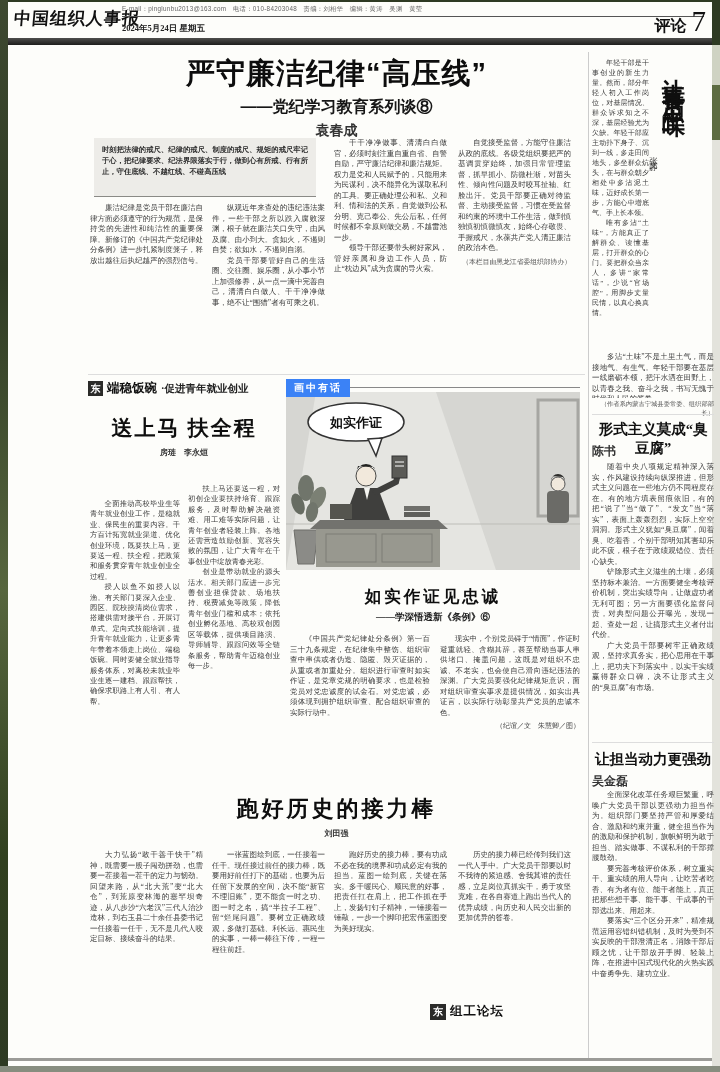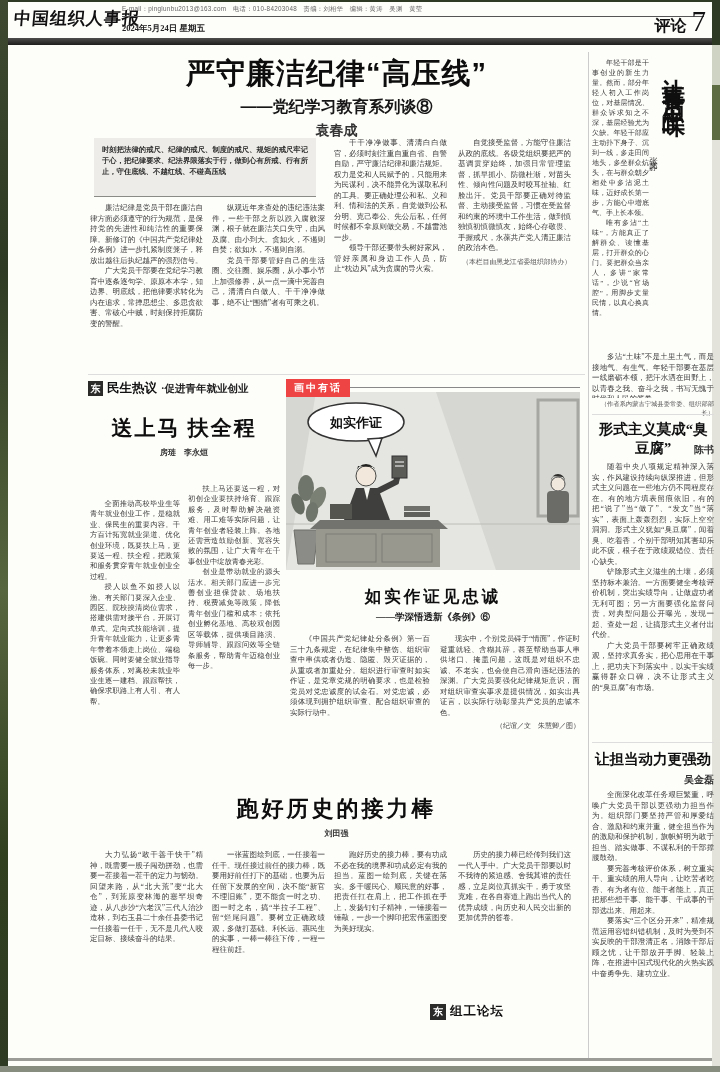--- a/index.html
+++ b/index.html
@@ -36,33 +36,33 @@
   .hrule-light{height:1px;background:#ddd;}
 
   
   .youth-narrow{left:592px;top:58px;width:57px;height:288px;font-size:7px;line-height:10px;}
   .youth-vtitle{left:662px;top:60px;height:292px;writing-mode:vertical-rl;font-size:23px;font-weight:bold;color:#0f0f0f;letter-spacing:5px;line-height:1;}
   .youth-author{left:648px;top:150px;writing-mode:vertical-rl;font-size:8.5px;color:#333;letter-spacing:3px;}
   .youth-wide{left:592px;top:352px;width:122px;height:46px;font-size:7.5px;line-height:10.5px;}
   .attribution{left:592px;top:400px;width:122px;font-size:6.3px;color:#555;text-align:right;}
 
   .side-title{left:592px;width:122px;text-align:center;font-size:14.5px;font-weight:bold;color:#101010;}
-  .side-author{left:592px;width:122px;text-align:right;font-size:10px;font-weight:bold;color:#333;}
+  .side-author{left:592px;width:122px;text-align:left;font-size:12px;font-weight:bold;color:#333;}
 
   
   .section-head{left:88px;top:380px;display:flex;align-items:center;gap:4px;}
   .logo-sq{width:15px;height:15px;background:#2b2b29;color:#fff;font-size:10px;font-weight:bold;display:flex;align-items:center;justify-content:center;font-family:"Liberation Sans",sans-serif;}
   .section-name{font-size:12.5px;font-weight:bold;color:#111;}
   .section-sub{font-size:10.5px;font-weight:bold;color:#222;}
   .ms-title{left:88px;top:414px;width:192px;text-align:center;font-size:21px;font-weight:bold;color:#0e0e0e;letter-spacing:2px;}
   .ms-authors{left:88px;top:447px;width:192px;text-align:center;font-size:8px;font-weight:bold;color:#333;}
   .ms-col{font-size:7.3px;line-height:10.4px;}
 
   
-  .cartoon-tab{left:286px;top:379px;background:#ef4444;color:#fff;font-size:10px;font-weight:bold;padding:2px 8px;font-family:"Liberation Sans",sans-serif;letter-spacing:2px;z-index:2;}
+  .cartoon-tab{left:286px;top:379px;background:#3b82f6;color:#fff;font-size:10px;font-weight:bold;padding:2px 8px;font-family:"Liberation Sans",sans-serif;letter-spacing:2px;z-index:2;}
   .cartoon-topline{left:286px;top:387px;width:294px;height:1px;background:#888;}
   .cartoon-frame{left:286px;top:392px;width:294px;height:178px;}
   .ct-title{left:286px;top:586px;width:294px;text-align:center;font-size:16.5px;font-weight:bold;color:#0e0e0e;letter-spacing:3px;}
   .ct-sub{left:286px;top:611px;width:294px;text-align:center;font-size:9.5px;font-weight:bold;color:#222;}
   .credit{font-size:7px;color:#444;text-align:right;margin-top:3px;}
 
   
   .relay-title{left:88px;top:794px;width:497px;text-align:center;font-size:22px;font-weight:bold;color:#0d0d0d;letter-spacing:3px;}
   .relay-author{left:88px;top:828px;width:497px;text-align:center;font-size:8px;font-weight:bold;color:#333;}
   .zugong{left:428px;top:1002px;display:flex;align-items:center;gap:4px;background:#fdfdfa;padding:1px 2px;}
@@ -89,21 +89,20 @@
   <span class="num">7</span>
 </div>
 <div class="abs band"></div>
 
 <div class="abs lead-headline">严守廉洁纪律“高压线”</div>
 <div class="abs lead-subhead">——党纪学习教育系列谈⑧</div>
 <div class="abs lead-byline">袁春成</div>
 <div class="abs quotebox">时刻把法律的戒尺、纪律的戒尺、制度的戒尺、规矩的戒尺牢记于心，把纪律要求、纪法界限落实于行，做到心有所戒、行有所止，守住底线、不越红线、不碰高压线</div>
 <div class="abs col" style="left:90px;top:203px;width:113px;height:166px;">
     <p>廉洁纪律是党员干部在廉洁自律方面必须遵守的行为规范，是保持党的先进性和纯洁性的重要保障。新修订的《中国共产党纪律处分条例》进一步扎紧制度笼子，释放出越往后执纪越严的强烈信号。</p>
-    <p>广大党员干部要在党纪学习教育中逐条逐句学、原原本本学，知边界、明底线，把他律要求转化为内在追求，常掸思想尘、多思贪欲害、常破心中贼，时刻保持拒腐防变的警醒。</p>
   </div>
 <div class="abs col" style="left:212px;top:203px;width:113px;height:166px;">
     <p>纵观近年来查处的违纪违法案件，一些干部之所以跌入腐败深渊，根子就在廉洁关口失守，由风及腐、由小到大。贪如火，不遏则自焚；欲如水，不遏则自溺。</p>
     <p>党员干部要管好自己的生活圈、交往圈、娱乐圈，从小事小节上加强修养，从一点一滴中完善自己，清清白白做人、干干净净做事，绝不让“围猎”者有可乘之机。</p>
   </div>
 <div class="abs col" style="left:334px;top:138px;width:113px;height:231px;">
     <p>干干净净做事、清清白白做官，必须时刻注重自重自省、自警自励，严守廉洁纪律和廉洁规矩。权力是党和人民赋予的，只能用来为民谋利，决不能异化为谋取私利的工具。要正确处理公和私、义和利、情和法的关系，自觉做到公私分明、克己奉公、先公后私，任何时候都不拿原则做交易，不越雷池一步。</p>
     <p>领导干部还要带头树好家风，管好亲属和身边工作人员，防止“枕边风”成为贪腐的导火索。</p>
   </div>
 <div class="abs col" style="left:458px;top:138px;width:113px;height:231px;">
@@ -139,21 +138,21 @@
 <div class="abs side-title" style="top:750px;">让担当动力更强劲</div>
 <div class="abs side-author" style="top:773px;">吴金磊</div>
 <div class="abs col" style="left:592px;top:790px;width:122px;height:265px;">
     <p>全面深化改革任务艰巨繁重，呼唤广大党员干部以更强动力担当作为。组织部门要坚持严管和厚爱结合、激励和约束并重，健全担当作为的激励和保护机制，旗帜鲜明为敢于担当、踏实做事、不谋私利的干部撑腰鼓劲。</p>
     <p>要完善考核评价体系，树立重实干、重实绩的用人导向，让吃苦者吃香、有为者有位、能干者能上，真正把那些想干事、能干事、干成事的干部选出来、用起来。</p>
     <p>要落实“三个区分开来”，精准规范运用容错纠错机制，及时为受到不实反映的干部澄清正名，消除干部后顾之忧，让干部放开手脚、轻装上阵，在推进中国式现代化的火热实践中奋勇争先、建功立业。</p>
   </div>
 
 <div class="abs section-head">
   <span class="logo-sq">东</span>
-  <span class="section-name">民生热议</span>
+  <span class="section-name">端稳饭碗</span>
   <span class="section-sub">·促进青年就业创业</span>
 </div>
 <div class="abs ms-title">送上马 扶全程</div>
 <div class="abs ms-authors">房琏　李永烜</div>
 <div class="abs col ms-col" style="left:90px;top:499px;width:90px;height:304px;">
     <p>全面推动高校毕业生等青年就业创业工作，是稳就业、保民生的重要内容。千方百计拓宽就业渠道、优化创业环境，既要扶上马，更要送一程、扶全程，把政策和服务贯穿青年就业创业全过程。</p>
     <p>授人以鱼不如授人以渔。有关部门要深入企业、园区、院校摸清岗位需求，搭建供需对接平台，开展订单式、定向式技能培训，提升青年就业能力，让更多青年带着本领走上岗位、端稳饭碗。同时要健全就业指导服务体系，对离校未就业毕业生逐一建档、跟踪帮扶，确保求职路上有人引、有人帮。</p>
   </div>
 <div class="abs col ms-col" style="left:188px;top:484px;width:92px;height:304px;">
     <p>扶上马还要送一程，对初创企业要扶持培育、跟踪服务，及时帮助解决融资难、用工难等实际问题，让青年创业者轻装上阵。各地还需营造鼓励创新、宽容失败的氛围，让广大青年在干事创业中绽放青春光彩。</p>

